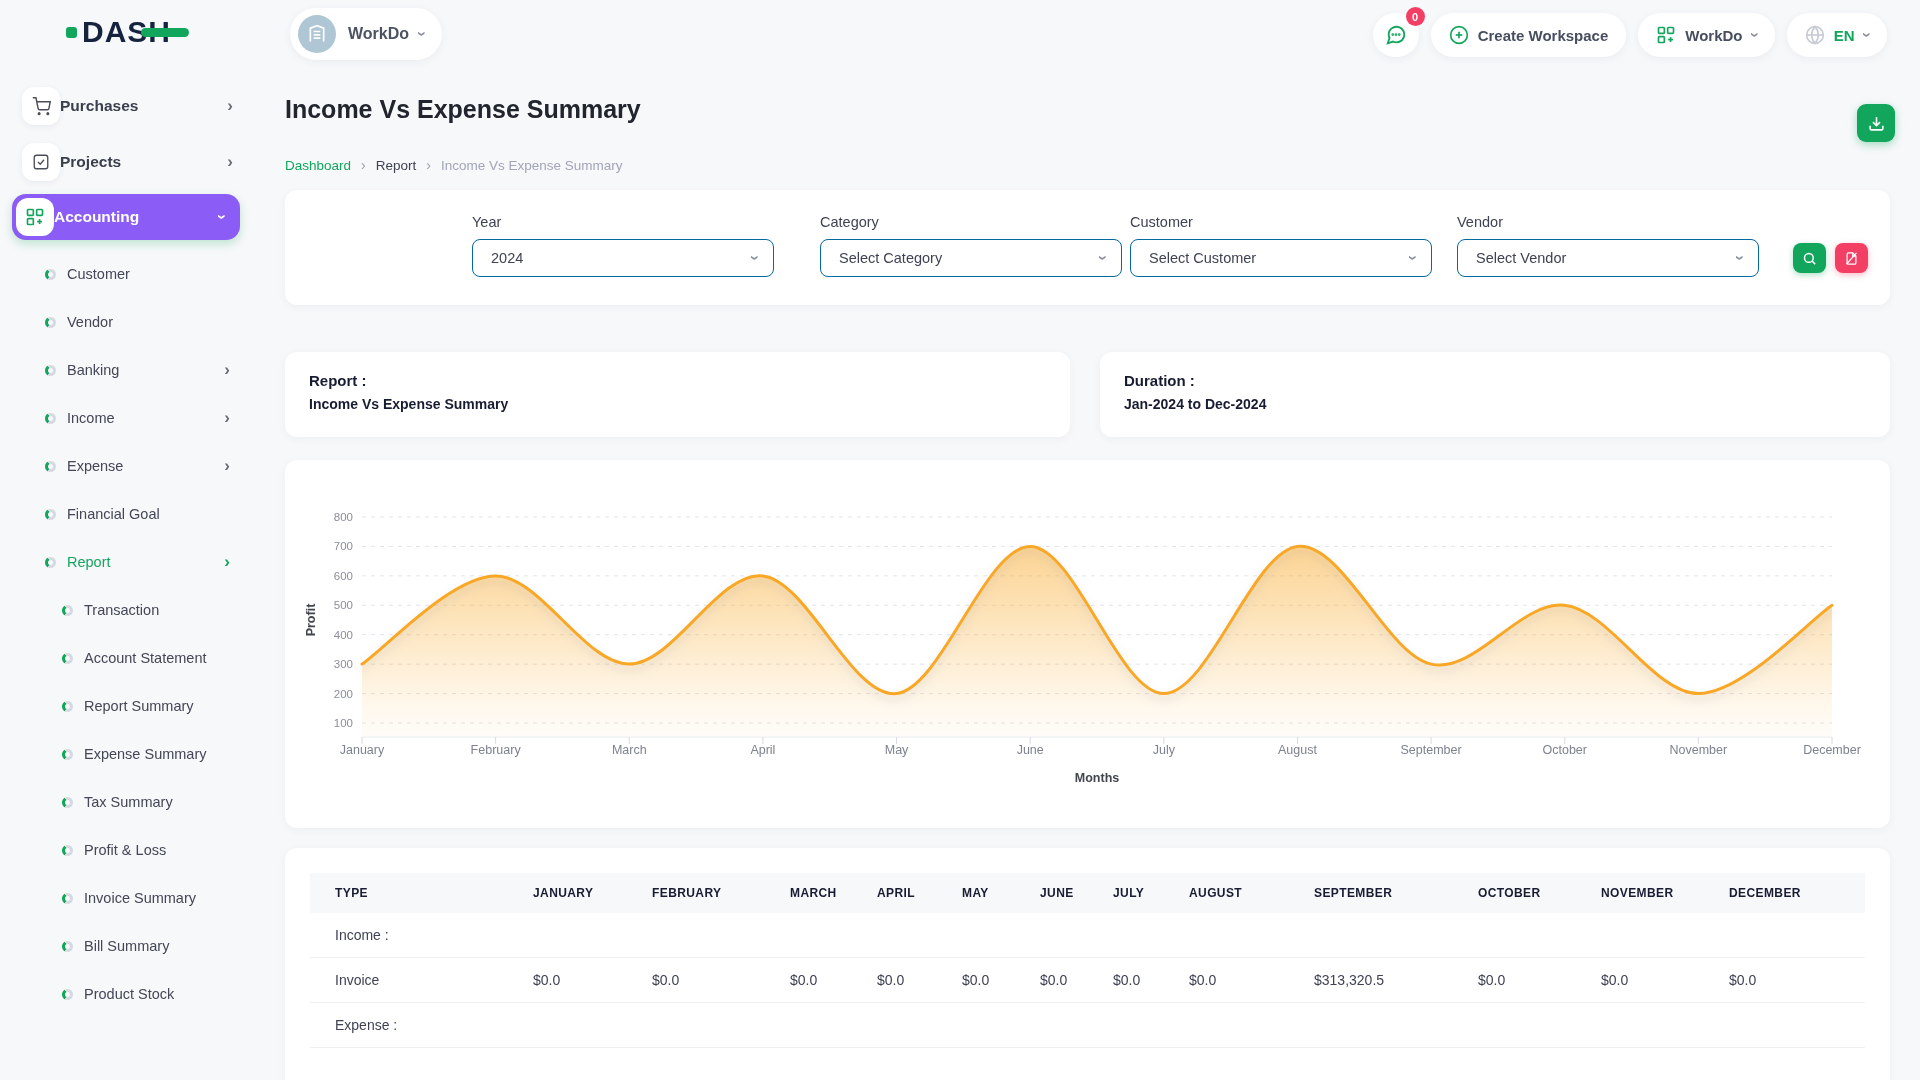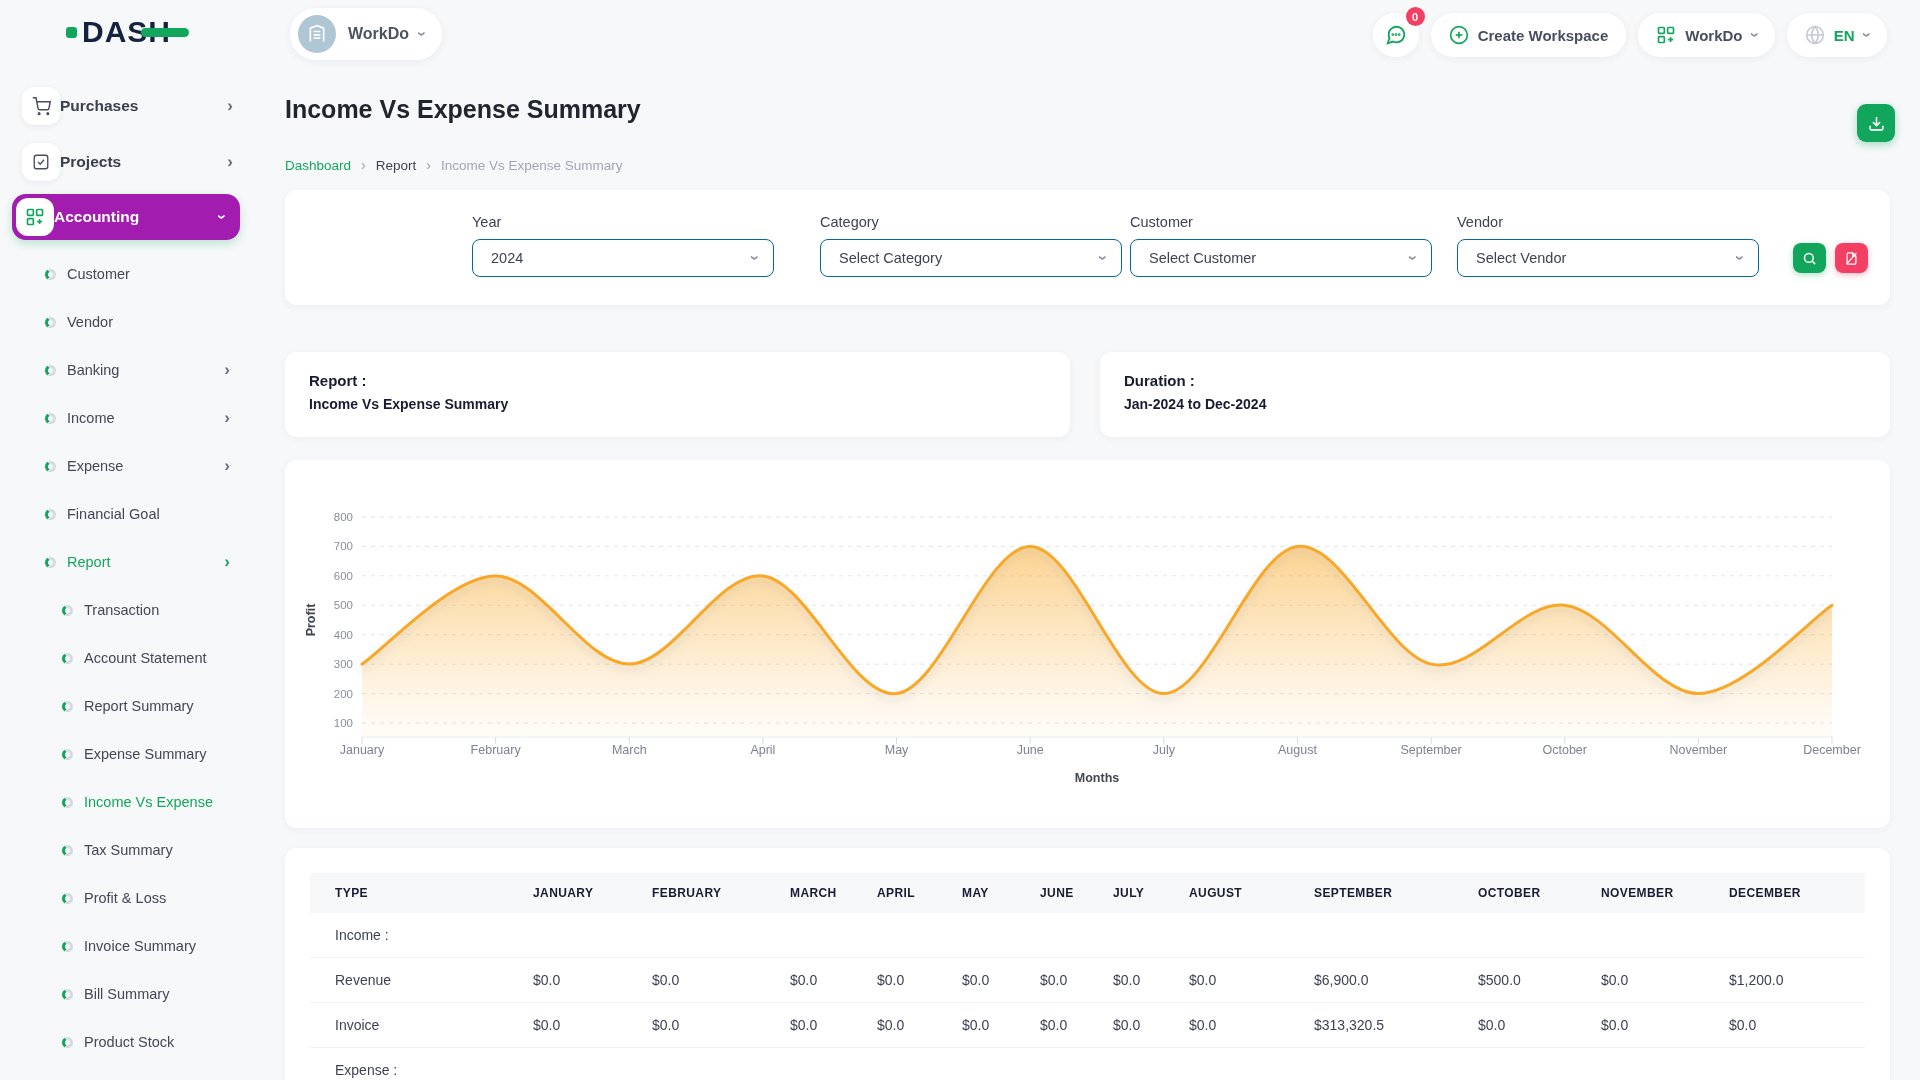--- a/index.html
+++ b/index.html
@@ -22,21 +22,21 @@
   .badge { position:absolute; top:-6px; right:-6px; min-width:19px; height:19px; border-radius:10px; background:#F43F64; color:#fff; font-size:11px; font-weight:700; display:flex; align-items:center; justify-content:center; padding:0 5px; }
   .pill-label { font-size:15px; color:#464e5f; font-weight:600; }
   .lang-label { font-size:15px; color:#12A65C; font-weight:700; }
 
   
   .sidebar { position:absolute; left:0; top:70px; bottom:0; width:255px; padding:8px 0 0 12px; }
   .side-top-item { height:56px; display:flex; align-items:center; padding:0 22px 0 10px; cursor:pointer; }
   .side-icon-box { width:38px; height:38px; background:#fff; border-radius:12px; display:flex; align-items:center; justify-content:center; box-shadow:0 2px 6px rgba(40,50,80,.07); color:#4a4e5a; }
   .side-top-label { font-size:15.5px; font-weight:600; color:#3a3f4c; flex:1; }
   .side-chev { color:#6a6f7b; font-size:17px; font-weight:600; }
-  .accounting-pill { height:46px; margin:4px 15px 10px 0; background:#a21caf; border-radius:14px; display:flex; align-items:center; padding:0 16px 0 4px; cursor:pointer; box-shadow:0 4px 10px rgba(18,166,92,.25); }
+  .accounting-pill { height:46px; margin:4px 15px 10px 0; background:#8b5cf6; border-radius:14px; display:flex; align-items:center; padding:0 16px 0 4px; cursor:pointer; box-shadow:0 4px 10px rgba(18,166,92,.25); }
   .accounting-pill .side-icon-box { box-shadow:none; color:#12A65C; }
   .accounting-pill .side-top-label { color:#fff; }
   .accounting-pill .chev-down { color:#fff; }
   .sub-item { height:48px; display:flex; align-items:center; padding:0 25px 0 33px; cursor:pointer; }
   .sub-item.nested { padding-left:50px; }
   .bullet { width:11px; height:11px; border-radius:50%; background:conic-gradient(from 210deg,#12A65C 0 120deg,#d6d9e0 120deg 360deg); position:relative; flex:none; }
   .bullet::after { content:""; position:absolute; inset:3px; background:#f7f8fa; border-radius:50%; }
   .sub-label { font-size:14.5px; color:#434756; margin-left:11px; flex:1; }
   .sub-item.active .sub-label { color:#12A65C; }
   .sub-item.active .side-chev { color:#12A65C; }
@@ -216,24 +216,20 @@
       <span class="bullet"></span>
       <span class="sub-label">Account Statement</span>
     </div>
     <div class="sub-item nested">
       <span class="bullet"></span>
       <span class="sub-label">Report Summary</span>
     </div>
     <div class="sub-item nested">
       <span class="bullet"></span>
       <span class="sub-label">Expense Summary</span>
-    </div>
-    <div class="sub-item nested active">
-      <span class="bullet"></span>
-      <span class="sub-label">Income Vs Expense</span>
     </div>
     <div class="sub-item nested">
       <span class="bullet"></span>
       <span class="sub-label">Tax Summary</span>
     </div>
     <div class="sub-item nested">
       <span class="bullet"></span>
       <span class="sub-label">Profit &amp; Loss</span>
     </div>
     <div class="sub-item nested">
@@ -415,35 +411,20 @@
           <th>OCTOBER</th>
           <th>NOVEMBER</th>
           <th>DECEMBER</th>
         </tr>
       </thead>
       <tbody>
         <tr>
           <td class="group-label" colspan="13">Income :</td>
         </tr>
         <tr>
-          <td>Revenue</td>
-          <td>$0.0</td>
-          <td>$0.0</td>
-          <td>$0.0</td>
-          <td>$0.0</td>
-          <td>$0.0</td>
-          <td>$0.0</td>
-          <td>$0.0</td>
-          <td>$0.0</td>
-          <td>$6,900.0</td>
-          <td>$500.0</td>
-          <td>$0.0</td>
-          <td>$1,200.0</td>
-        </tr>
-        <tr>
           <td>Invoice</td>
           <td>$0.0</td>
           <td>$0.0</td>
           <td>$0.0</td>
           <td>$0.0</td>
           <td>$0.0</td>
           <td>$0.0</td>
           <td>$0.0</td>
           <td>$0.0</td>
           <td>$313,320.5</td>

